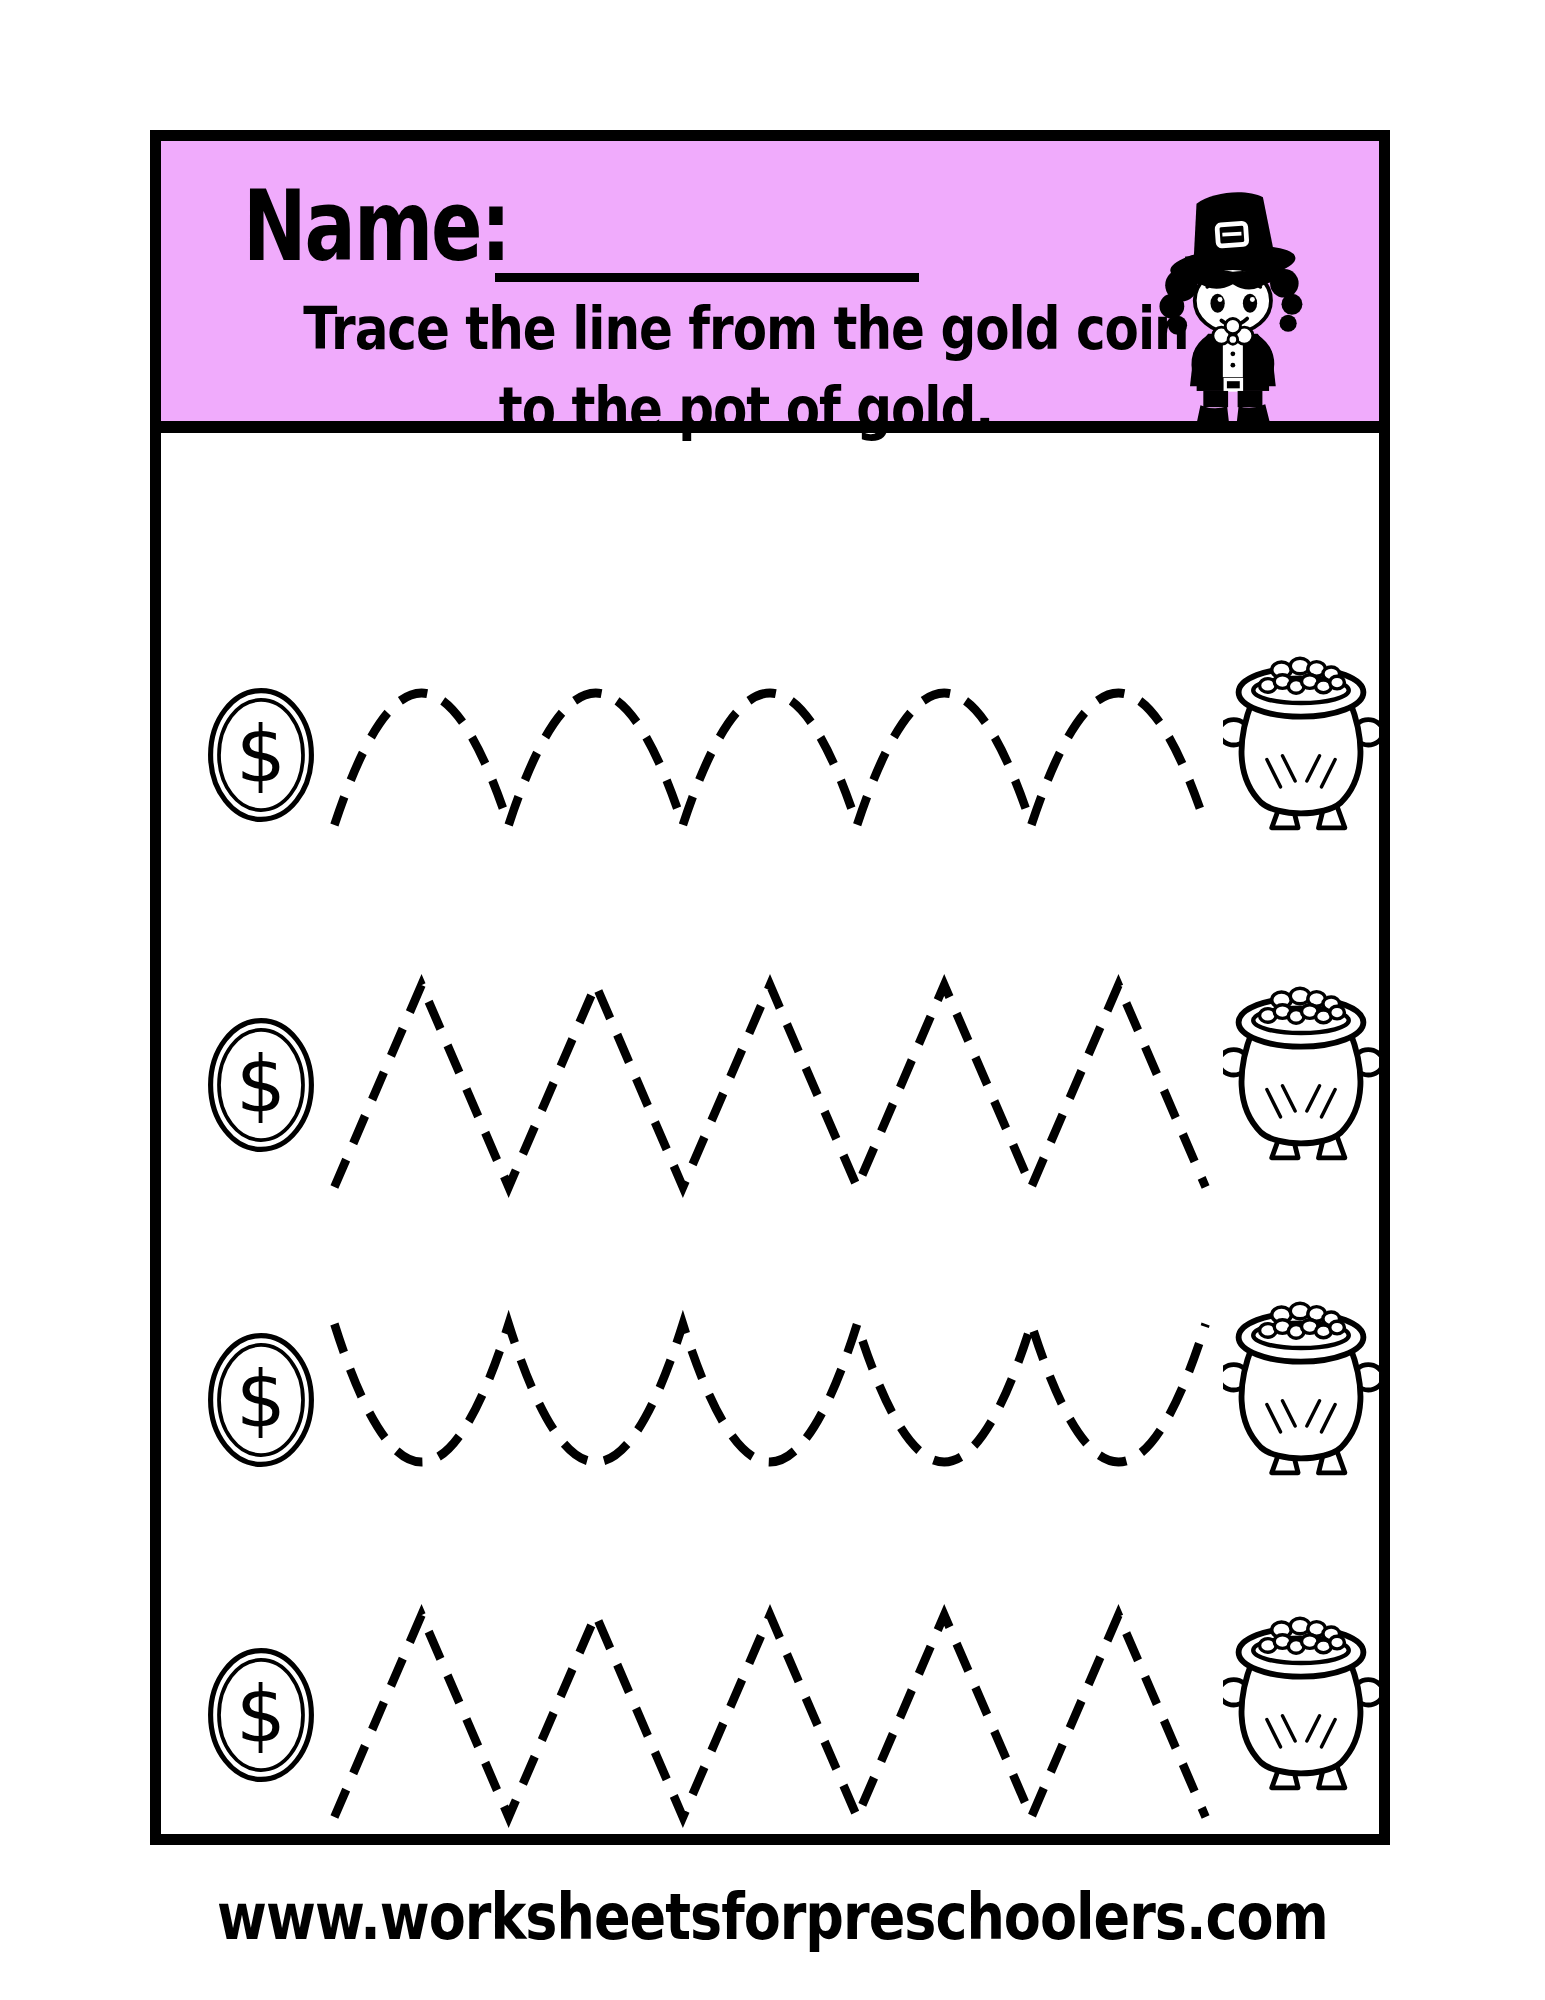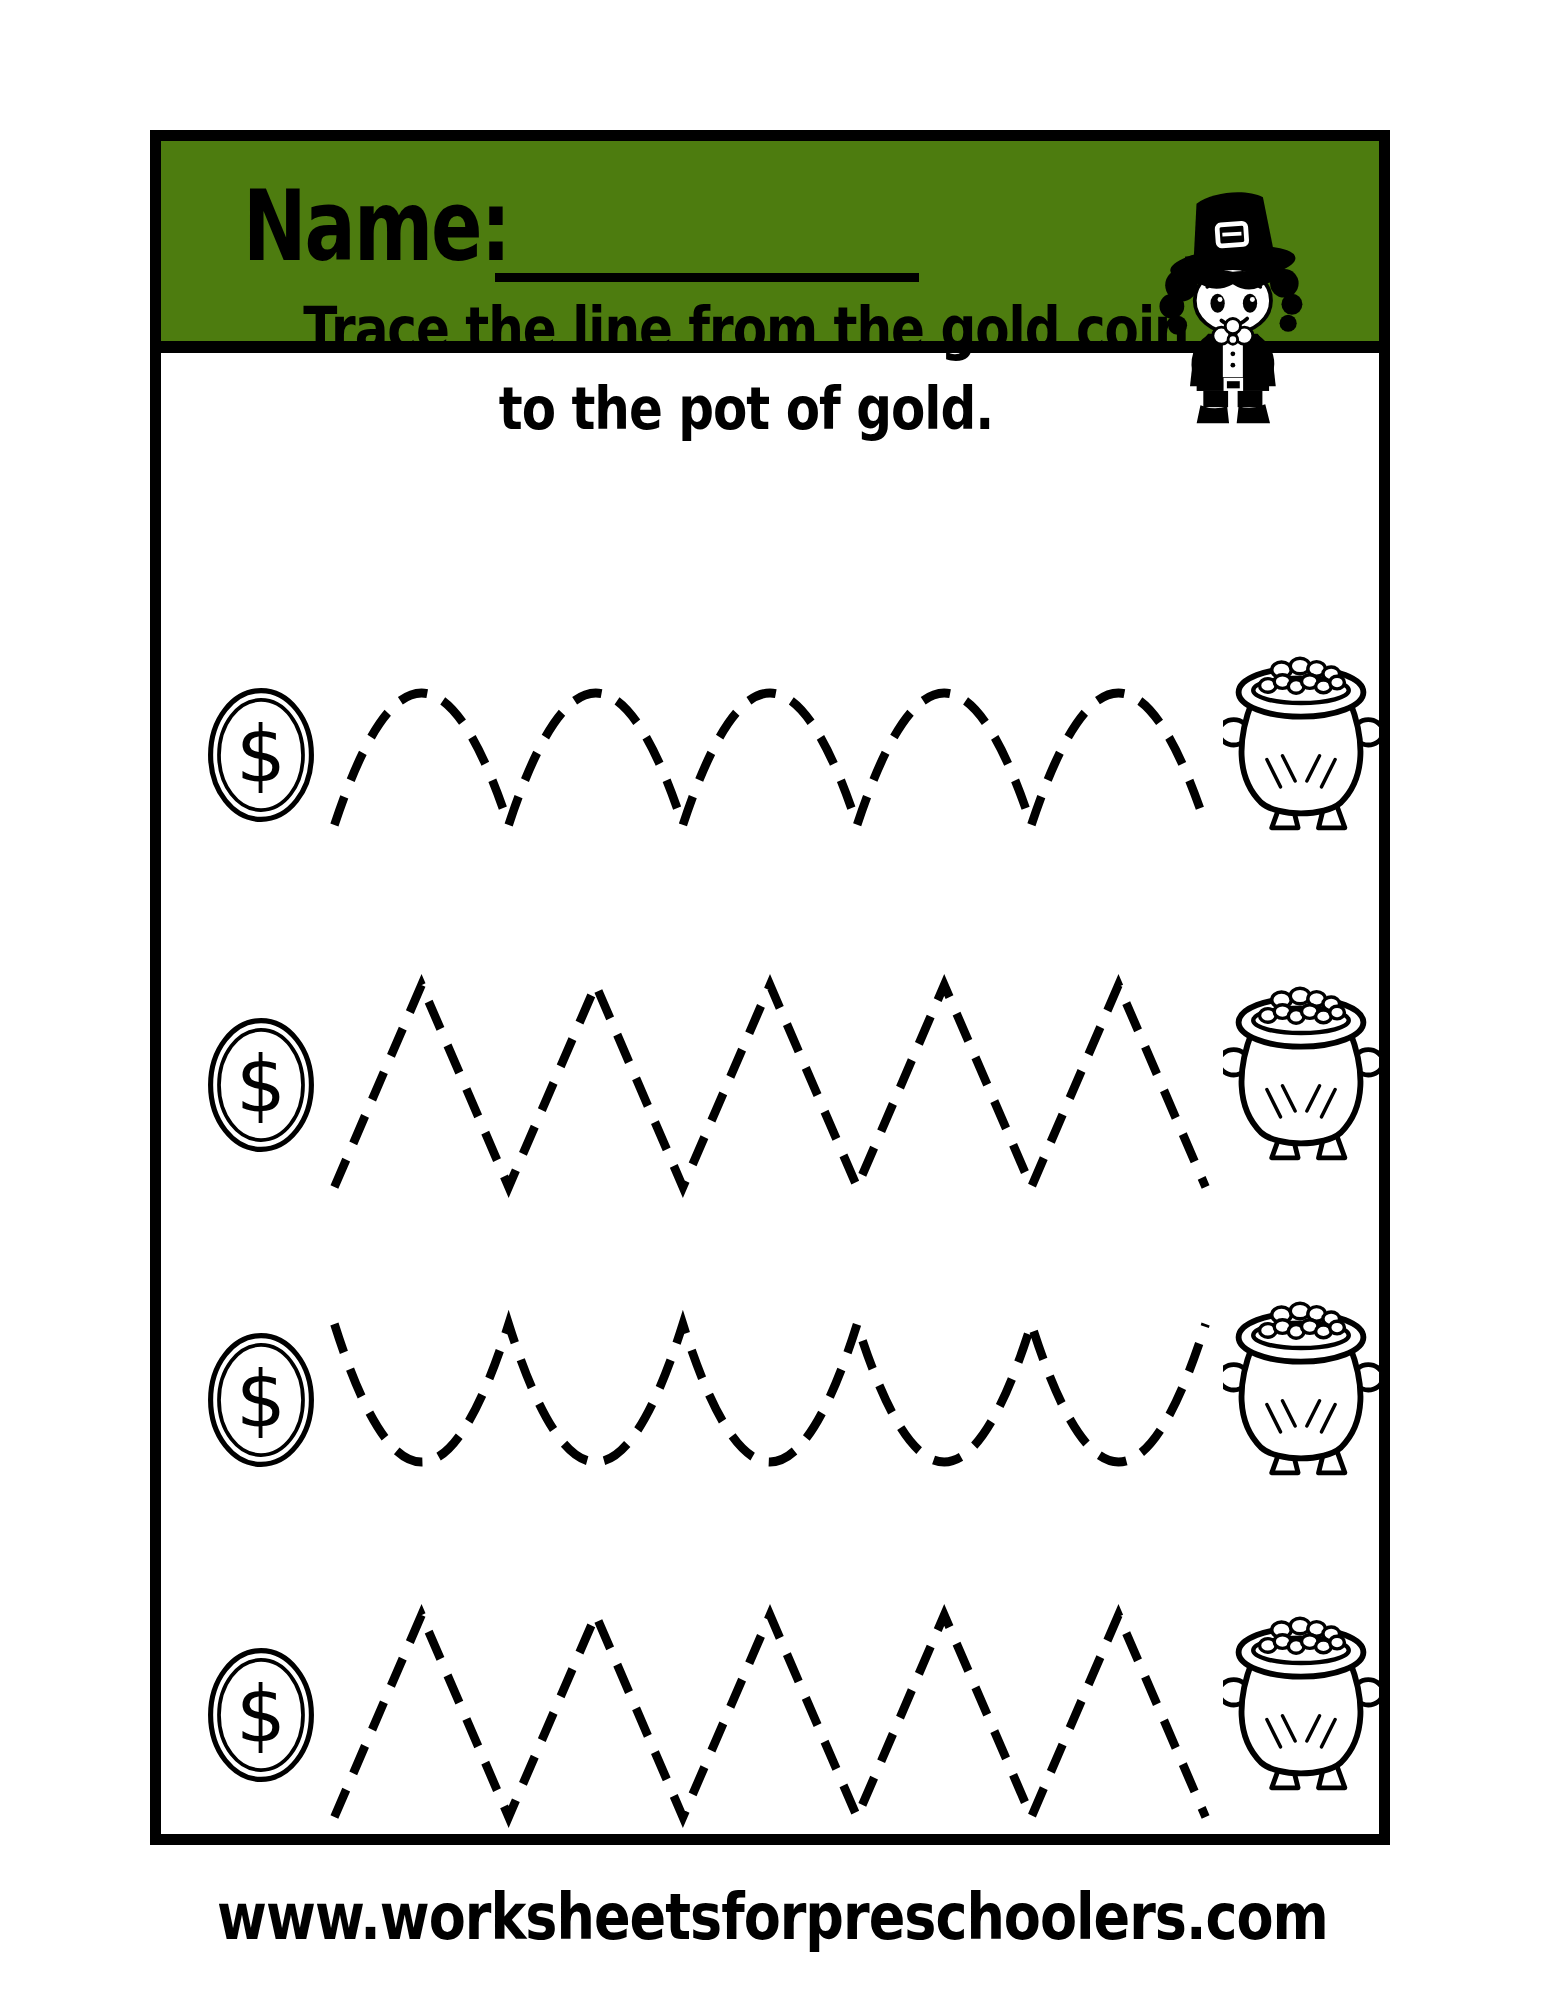--- a/index.html
+++ b/index.html
@@ -7,22 +7,22 @@
     width:1545px;height:2000px;position:relative;overflow:hidden;
     font-family:"DejaVu Sans","Liberation Sans",sans-serif;
     color:#000;
   }
   
   .sheet{
     position:absolute;left:150px;top:130px;width:1240px;height:1715px;
     border:11px solid #000;background:#fff;box-sizing:border-box;
   }
   .header{
-    position:absolute;left:0;top:0;width:100%;height:212px;
-    border-bottom:12px solid #000;box-sizing:border-box;background:#4d7c0f;
+    position:absolute;left:0;top:0;width:100%;height:292px;
+    border-bottom:12px solid #000;box-sizing:border-box;background:#f0abfc;
   }
   .name-label{
     position:absolute;left:82px;top:28px;
     font-size:76px;font-weight:700;letter-spacing:-2px;
     transform:scaleY(1.28);transform-origin:left top;white-space:nowrap;
   }
   .name-line{
     position:absolute;left:334px;top:132px;width:424px;height:9px;background:#000;
   }
   .instruction{

